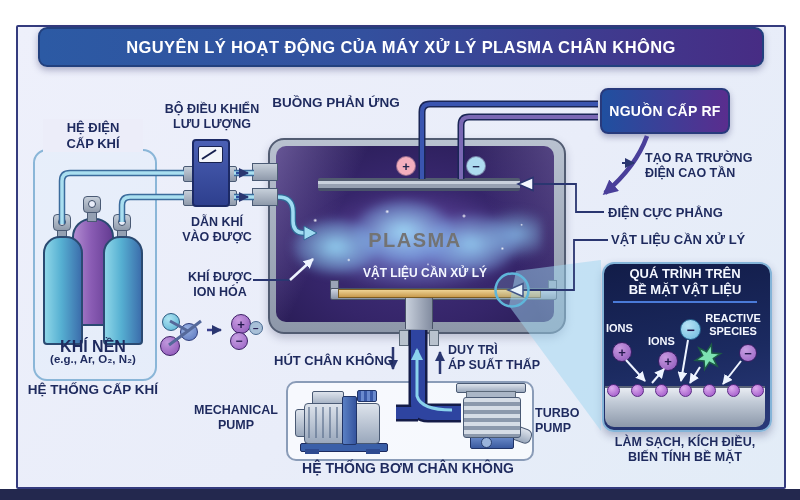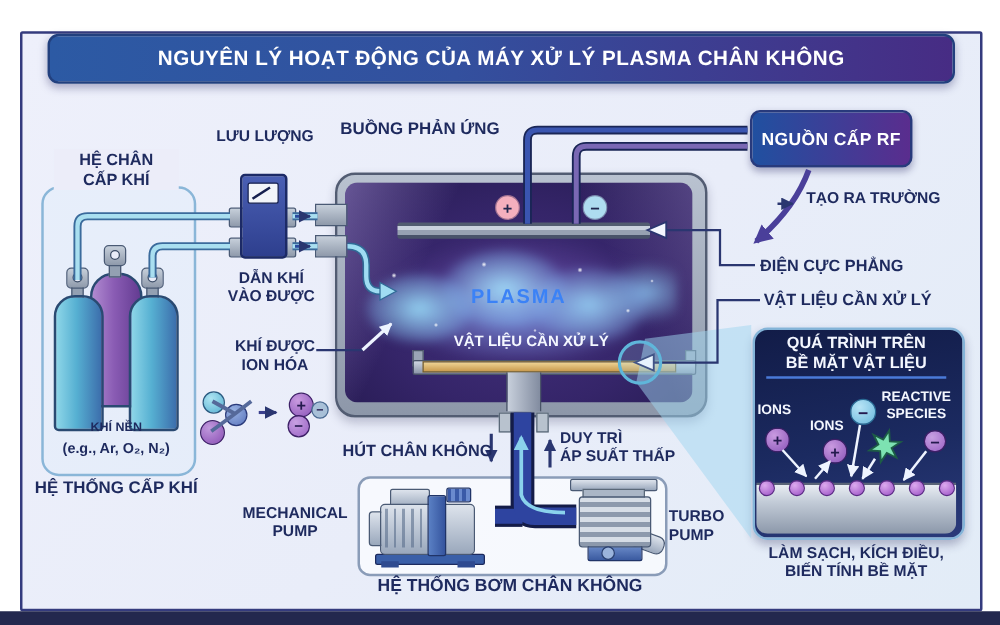--- a/index.html
+++ b/index.html
@@ -249,47 +249,49 @@
       <path d="M652,383 L664,369" marker-end="url(#mWhite)"></path>
       <path d="M688,340 L681,381" marker-end="url(#mWhite)"></path>
       <path d="M700,367 L690,383" marker-end="url(#mWhite)"></path>
       <path d="M741,361 L723,384" marker-end="url(#mWhite)"></path>
     </g>
 
     <polygon transform="translate(708,357) rotate(15)" points="0,-13 2.75,-4.76 11.26,-6.5 5.5,0 11.26,6.5 2.75,4.76 0,13 -2.75,4.76 -11.26,6.5 -5.5,0 -11.26,-6.5 -2.75,-4.76" fill="#7de2b2" stroke="#1d5c46" stroke-width="1.5"></polygon>
   </svg>
 
   <div class="lbl ctr" style="left:43px;top:119px;width:100px;font-size:13px;background:#ecedf9;padding:1px 0;">
-    <div>HỆ CHÂN</div>
+    <div>HỆ ĐIỆN</div>
     <div>CẤP KHÍ</div>
   </div>
-  <div class="lbl ctr" style="left:33px;top:337px;width:120px;font-size:10px;">KHÍ NỀN</div>
+  <div class="lbl ctr" style="left:33px;top:337px;width:120px;font-size:16px;">KHÍ NỀN</div>
   <div class="lbl ctr" style="left:23px;top:353px;width:140px;font-size:11.5px;">(e.g., Ar, O₂, N₂)</div>
   <div class="lbl ctr" style="left:18px;top:382px;width:150px;font-size:13.5px;">HỆ THỐNG CẤP KHÍ</div>
 
   <div class="lbl ctr" style="left:150px;top:102px;width:124px;font-size:12.5px;">
+    <div>BỘ ĐIỀU KHIỂN</div>
     <div>LƯU LƯỢNG</div>
   </div>
   <div class="lbl ctr" style="left:168px;top:215px;width:98px;font-size:12.5px;">
     <div>DẪN KHÍ</div>
     <div>VÀO ĐƯỢC</div>
   </div>
   <div class="lbl ctr" style="left:180px;top:270px;width:80px;font-size:12.5px;">
     <div>KHÍ ĐƯỢC</div>
     <div>ION HÓA</div>
   </div>
 
   <div class="lbl ctr" style="left:266px;top:95px;width:140px;font-size:13.5px;">
     <div>BUỒNG PHẢN ỨNG</div>
   </div>
-  <div class="lbl ctr" style="left:340px;top:228px;width:150px;font-size:16px;letter-spacing:1.5px;color:#3b82f6;">PLASMA</div>
+  <div class="lbl ctr" style="left:340px;top:228px;width:150px;font-size:20px;letter-spacing:1.5px;color:#737373;">PLASMA</div>
   <div class="lbl ctr white" style="left:352px;top:266px;width:146px;font-size:12px;">VẬT LIỆU CẦN XỬ LÝ</div>
 
   <div class="lbl" style="left:645px;top:151px;font-size:12.5px;">
     <div>TẠO RA TRƯỜNG</div>
+    <div>ĐIỆN CAO TẦN</div>
   </div>
   <div class="lbl" style="left:608px;top:205px;font-size:13px;">ĐIỆN CỰC PHẲNG</div>
   <div class="lbl" style="left:611px;top:232px;font-size:13px;">VẬT LIỆU CẦN XỬ LÝ</div>
 
   <div class="lbl ctr white" style="left:602px;top:266px;width:166px;font-size:13px;">
     <div>QUÁ TRÌNH TRÊN</div>
     <div>BỀ MẶT VẬT LIỆU</div>
   </div>
   <div class="lbl white" style="left:606px;top:322px;font-size:11px;">IONS</div>
   <div class="lbl white" style="left:648px;top:335px;font-size:11px;">IONS</div>

